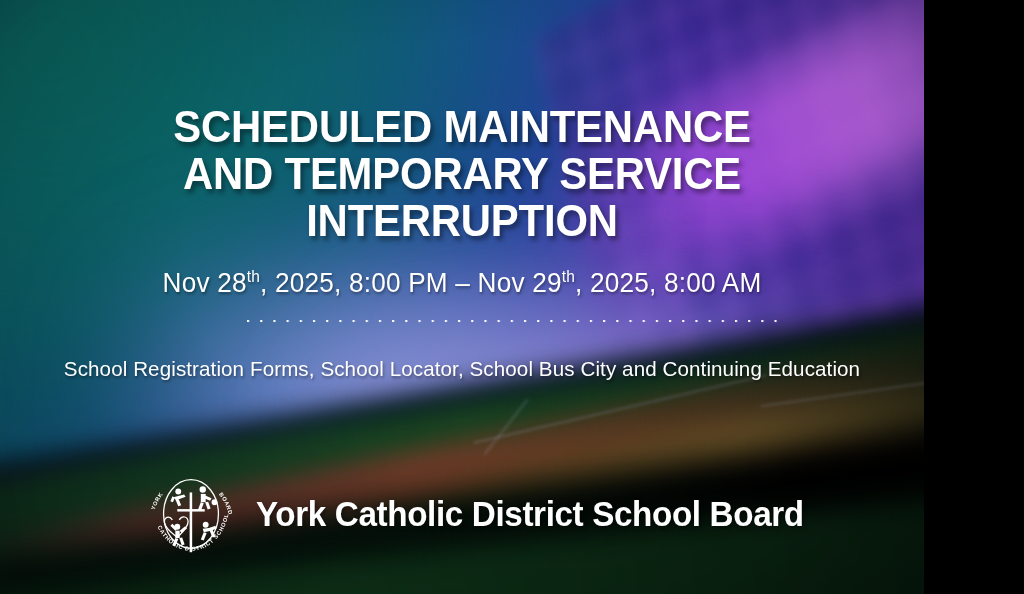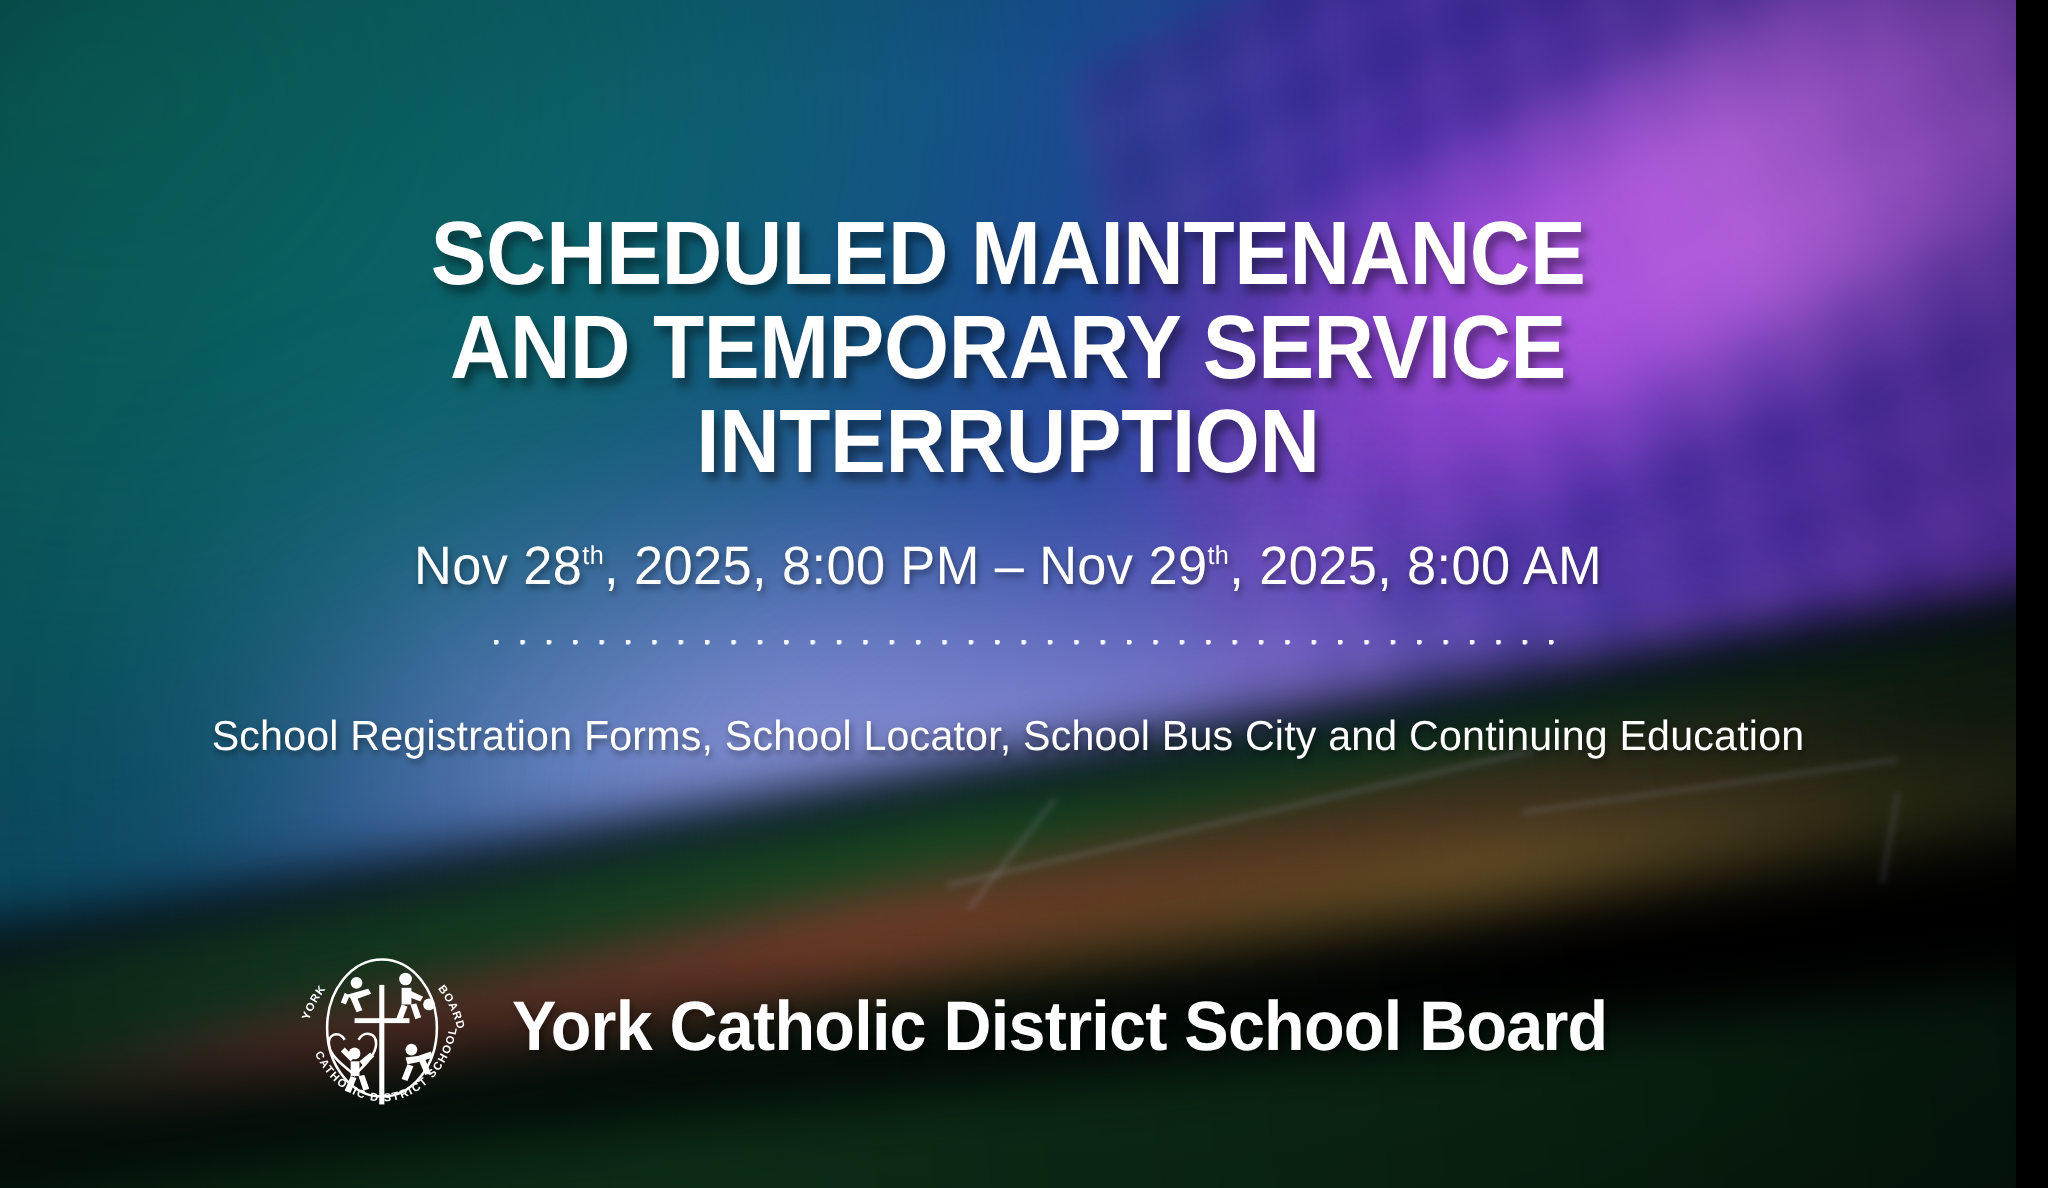--- a/index.html
+++ b/index.html
@@ -2,21 +2,21 @@
 <html><head>
 <meta charset="utf-8">
 <style>
   html, body {
     margin: 0;
     padding: 0;
     background: #000;
   }
   .banner {
     position: relative;
-    width: 1008px;
+    width: 924px;
     height: 594px;
     overflow: hidden;
     font-family: "Liberation Sans", sans-serif;
     background: #0a6460;
   }
 
   
   .bg-layer { position: absolute; inset: 0; }
 
   
@@ -222,21 +222,21 @@
     top: 268px;
     text-align: center;
     color: #ffffff;
     font-size: 27px;
     font-weight: 400;
     letter-spacing: .2px;
     transform: scaleX(0.97);
     text-shadow: 1px 2px 3px rgba(0,0,0,.40);
   }
   .dateline sup {
-    font-size: 13px;
+    font-size: 16px;
     vertical-align: super;
     line-height: 0;
   }
 
   .divider {
     position: absolute;
     left: 247px;
     top: 320px;
     width: 530px;
     height: 4px;

